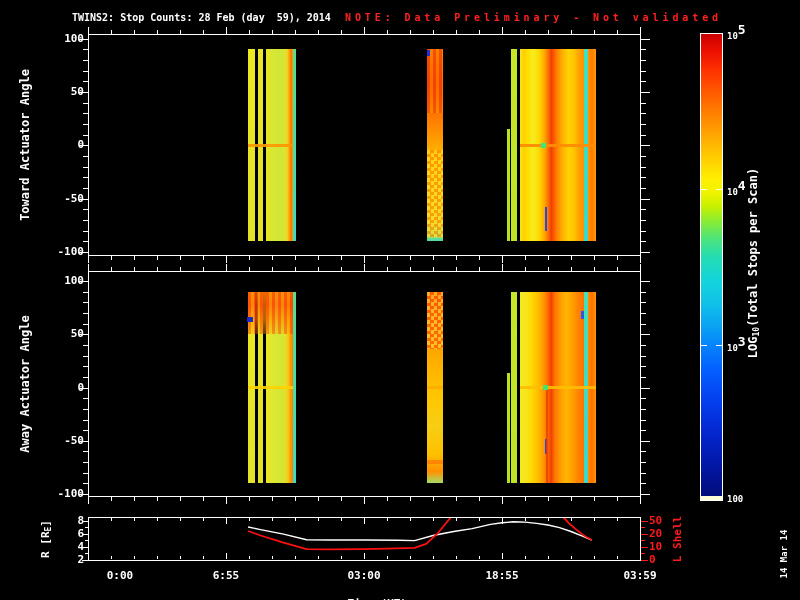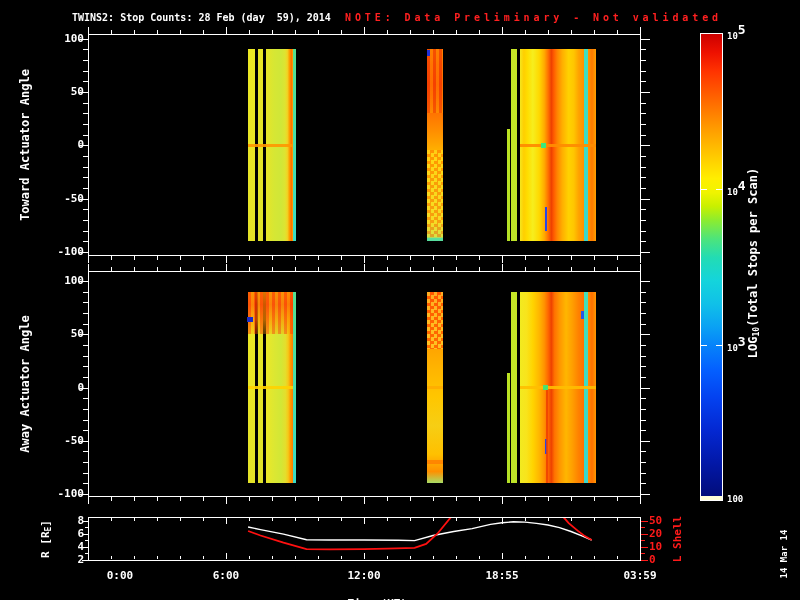--- a/index.html
+++ b/index.html
@@ -329,22 +329,22 @@
       <div style="position: absolute; left: 641px; top: 520.5px; width: 7px; height: 1px; background: rgb(255, 26, 26);"></div>
       <div class="ticklab" style="position: absolute; right: 716px; top: 514.5px; font-size: 11px; color: rgb(255, 255, 255);">8</div>
       <div class="ticklab" style="position: absolute; right: 716px; top: 527.5px; font-size: 11px; color: rgb(255, 255, 255);">6</div>
       <div class="ticklab" style="position: absolute; right: 716px; top: 540.5px; font-size: 11px; color: rgb(255, 255, 255);">4</div>
       <div class="ticklab" style="position: absolute; right: 716px; top: 553.5px; font-size: 11px; color: rgb(255, 255, 255);">2</div>
       <div class="ticklab" style="position: absolute; left: 649px; top: 514.5px; font-size: 11px; color: rgb(255, 26, 26);">50</div>
       <div class="ticklab" style="position: absolute; left: 649px; top: 527.5px; font-size: 11px; color: rgb(255, 26, 26);">20</div>
       <div class="ticklab" style="position: absolute; left: 649px; top: 540.5px; font-size: 11px; color: rgb(255, 26, 26);">10</div>
       <div class="ticklab" style="position: absolute; left: 649px; top: 553.5px; font-size: 11px; color: rgb(255, 26, 26);">0</div>
       <div class="xlab" style="position: absolute; left: 100px; top: 569px; color: rgb(255, 255, 255); margin-left: 20px;">0:00</div>
-      <div class="xlab" style="position: absolute; left: 226px; top: 569px; color: rgb(255, 255, 255);">6:00</div>
-      <div class="xlab" style="position: absolute; left: 364px; top: 569px; color: rgb(255, 255, 255);">12:00</div>
+      <div class="xlab" style="position: absolute; left: 226px; top: 569px; color: rgb(255, 255, 255);">6:55</div>
+      <div class="xlab" style="position: absolute; left: 364px; top: 569px; color: rgb(255, 255, 255);">03:00</div>
       <div class="xlab" style="position: absolute; left: 502px; top: 569px; color: rgb(255, 255, 255);">18:55</div>
       <div class="xlab" style="position: absolute; left: 640px; top: 569px; color: rgb(255, 255, 255);">03:59</div>
     </div>
 
   <div class="vlab" style="left:25px;top:145px;">
     <span>Toward Actuator Angle</span>
   </div>
   <div class="vlab" style="left:25px;top:384px;">
     <span>Away Actuator Angle</span>
   </div>

